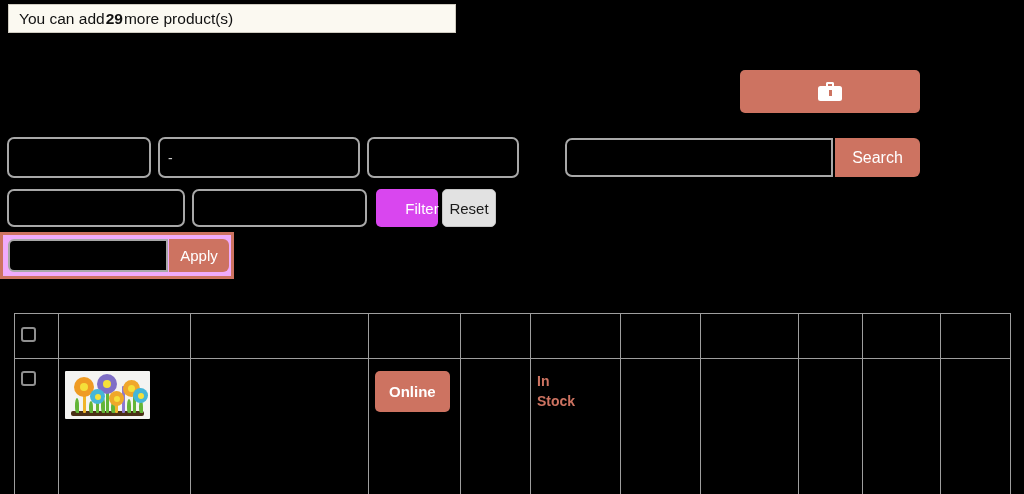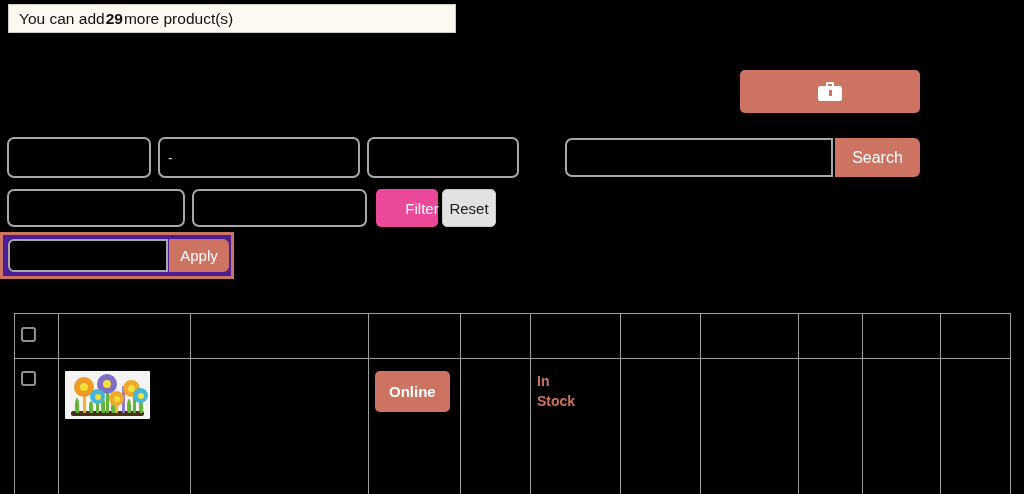--- a/index.html
+++ b/index.html
@@ -122,21 +122,21 @@
   }
 
   
   #in-f1 { left: 7px;   top: 189px; width: 178px; height: 38px; }
   #in-f2 { left: 192px; top: 189px; width: 175px; height: 38px; }
 
   .btn-filter {
     position: absolute;
     left: 376px; top: 189px;
     width: 62px; height: 38px;
-    background: #ec4899;
+    background: #d946ef;
     border: none; border-radius: 5px;
     color: #ffffff; font-size: 15px; cursor: pointer;
     display: flex; align-items: center; justify-content: center;
     box-sizing: border-box;
     padding-left: 36px;
   }
   .btn-reset {
     position: absolute;
     left: 442px; top: 189px;
     width: 54px; height: 38px;
@@ -148,21 +148,21 @@
     box-sizing: border-box;
   }
 
   
   .apply-group {
     position: absolute;
     left: 0px; top: 232px;
     width: 234px; height: 47px;
     border: 3px solid #cd7361;
     box-sizing: border-box;
-    background: #4c1d95;
+    background: #f0abfc;
   }
   #in-apply {
     position: absolute;
     left: 5px; top: 4px;
     width: 160px; height: 33px;
     border-radius: 6px 0 0 6px;
   }
   .btn-apply {
     position: absolute;
     left: 166px; top: 4px;

